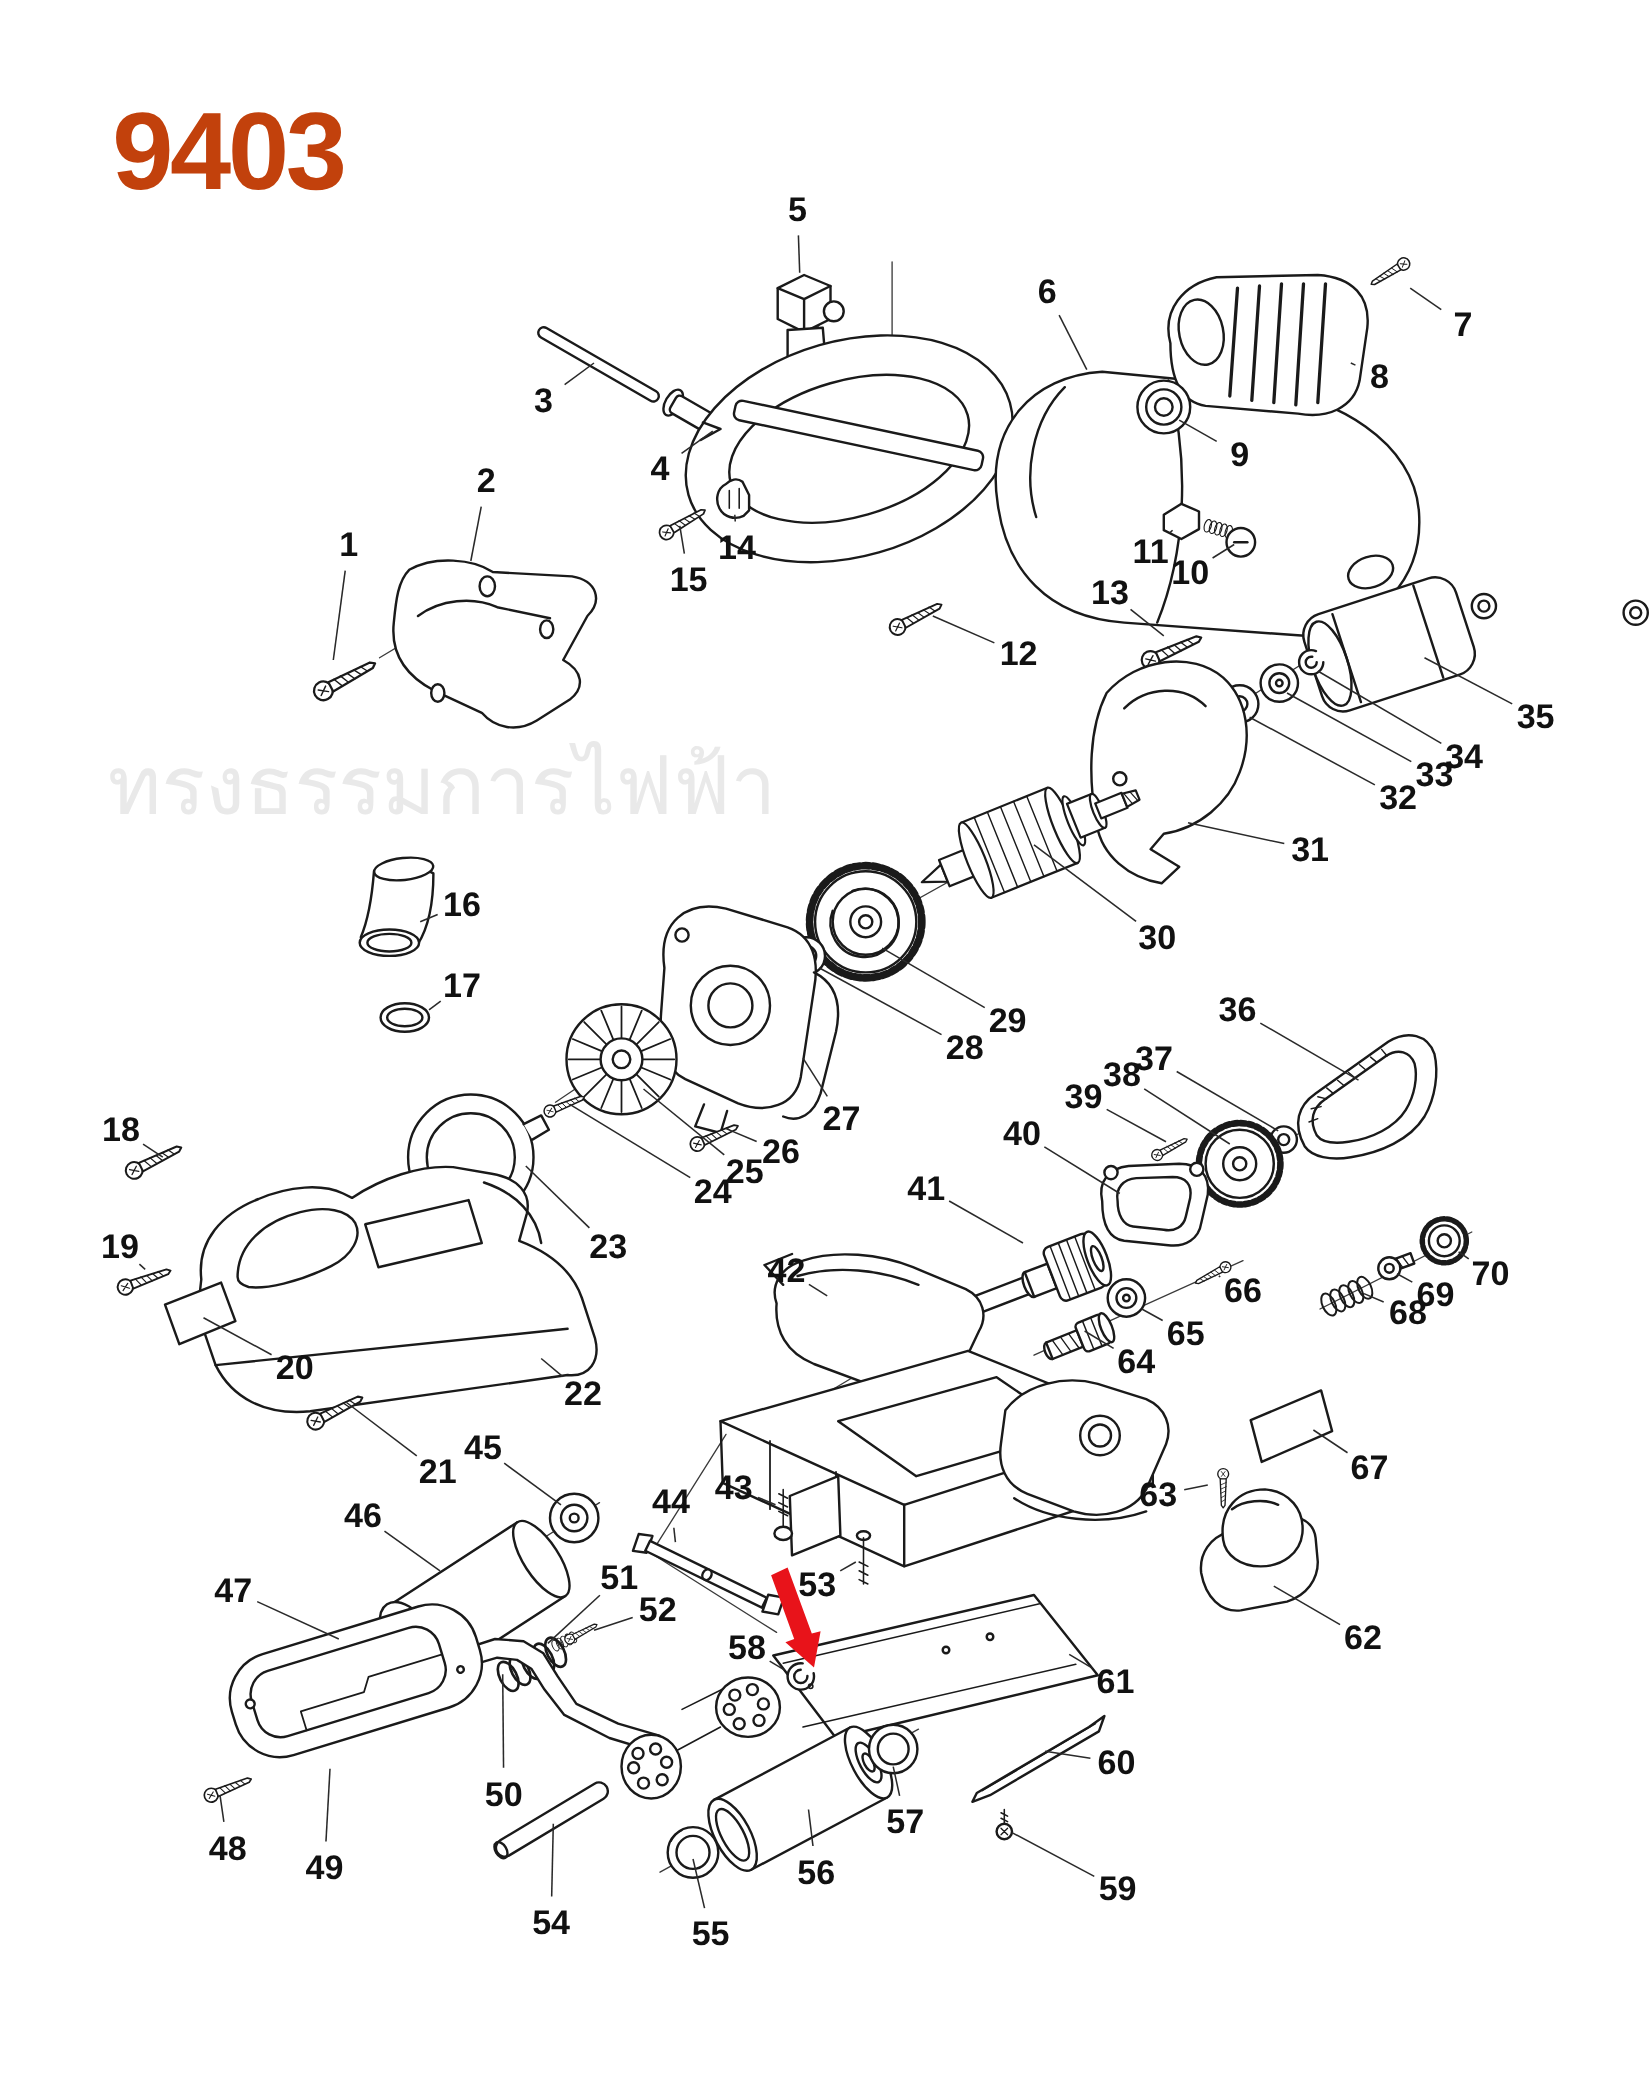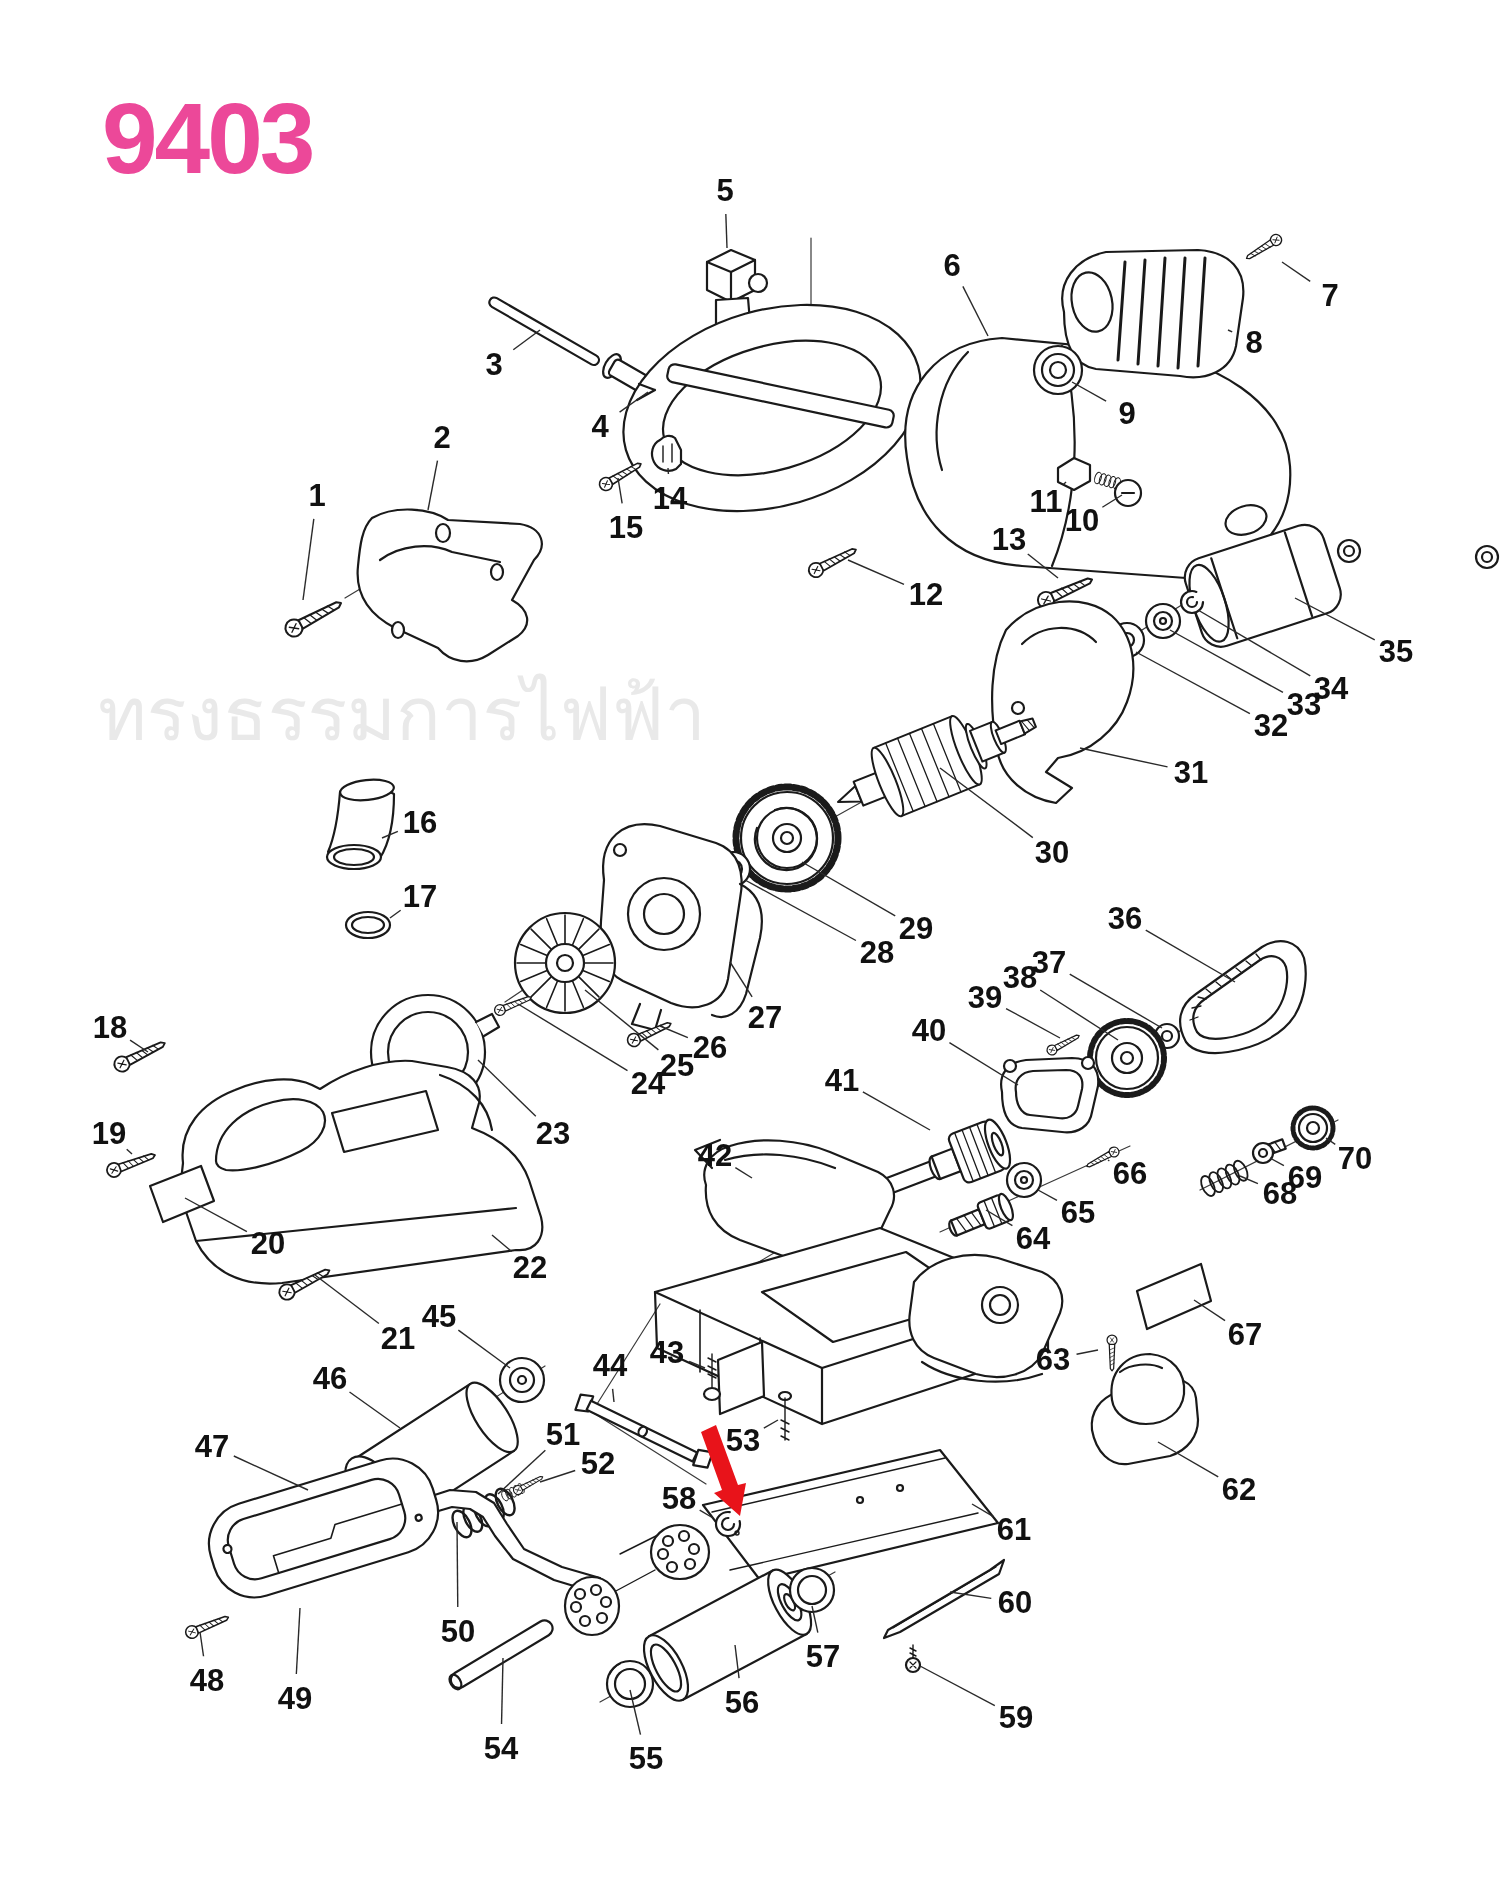--- a/index.html
+++ b/index.html
@@ -1,19 +1,19 @@
 <!DOCTYPE html>
 <html><head>
 <meta charset="utf-8">
 <style>
   html,body{margin:0;padding:0;background:#ffffff;}
   #page{position:relative;width:1500px;height:1890px;background:#fff;overflow:hidden;
         font-family:"Liberation Sans",sans-serif;}
   #model-title{position:absolute;left:102px;top:88px;font-size:100px;font-weight:800;
-        letter-spacing:-3px;color:#ec4899;line-height:1;}
+        letter-spacing:-3px;color:#c2410c;line-height:1;}
   #watermark{position:absolute;left:98px;top:678px;font-size:74px;font-weight:400;
         color:#e9e9e9;line-height:1;white-space:nowrap;}
   #diagram-svg{position:absolute;left:0;top:0;}
   .plabel{font-family:"Liberation Sans",sans-serif;font-size:31px;font-weight:700;
         fill:#111111;text-anchor:middle;dominant-baseline:central;}
   .leader{stroke:#2a2a2a;stroke-width:1.4;fill:none;}
   .guide{stroke:#3a3a3a;stroke-width:1.2;fill:none;}
 </style>
 </head>
 <body>

